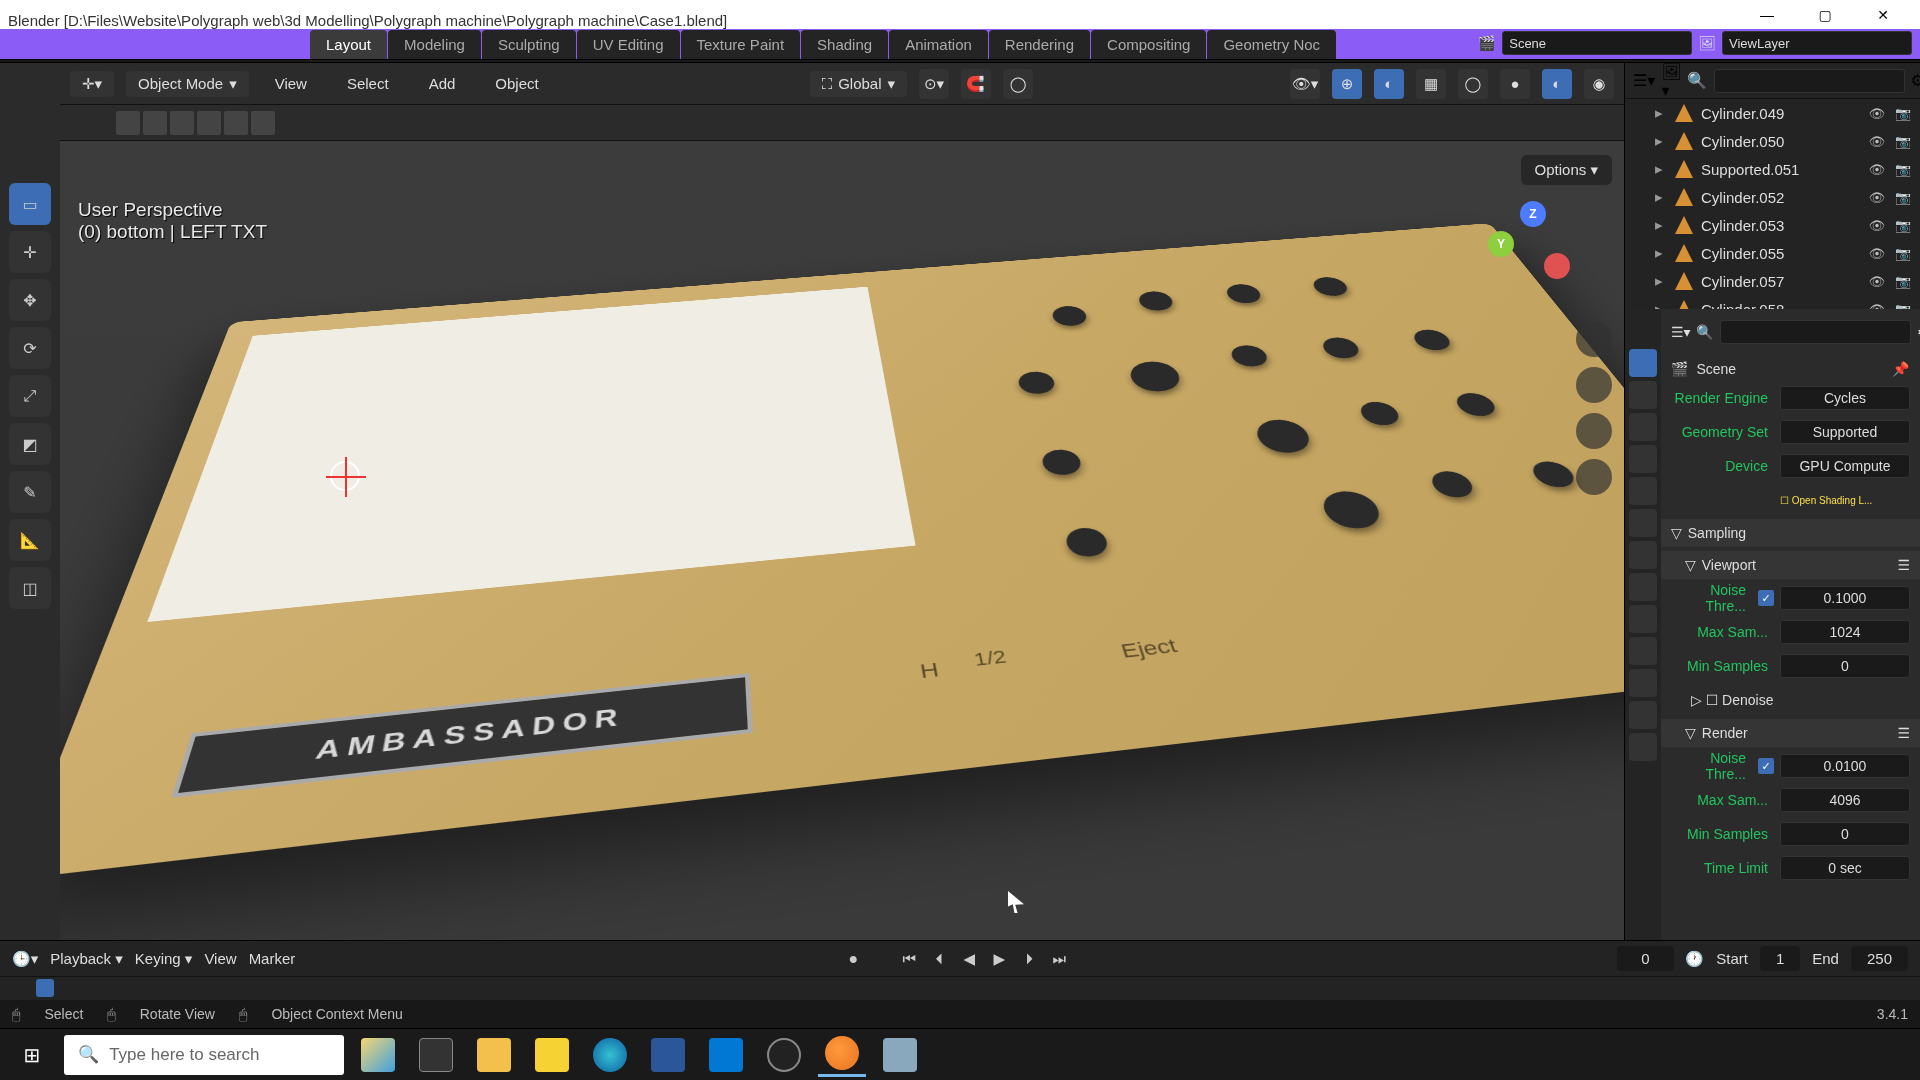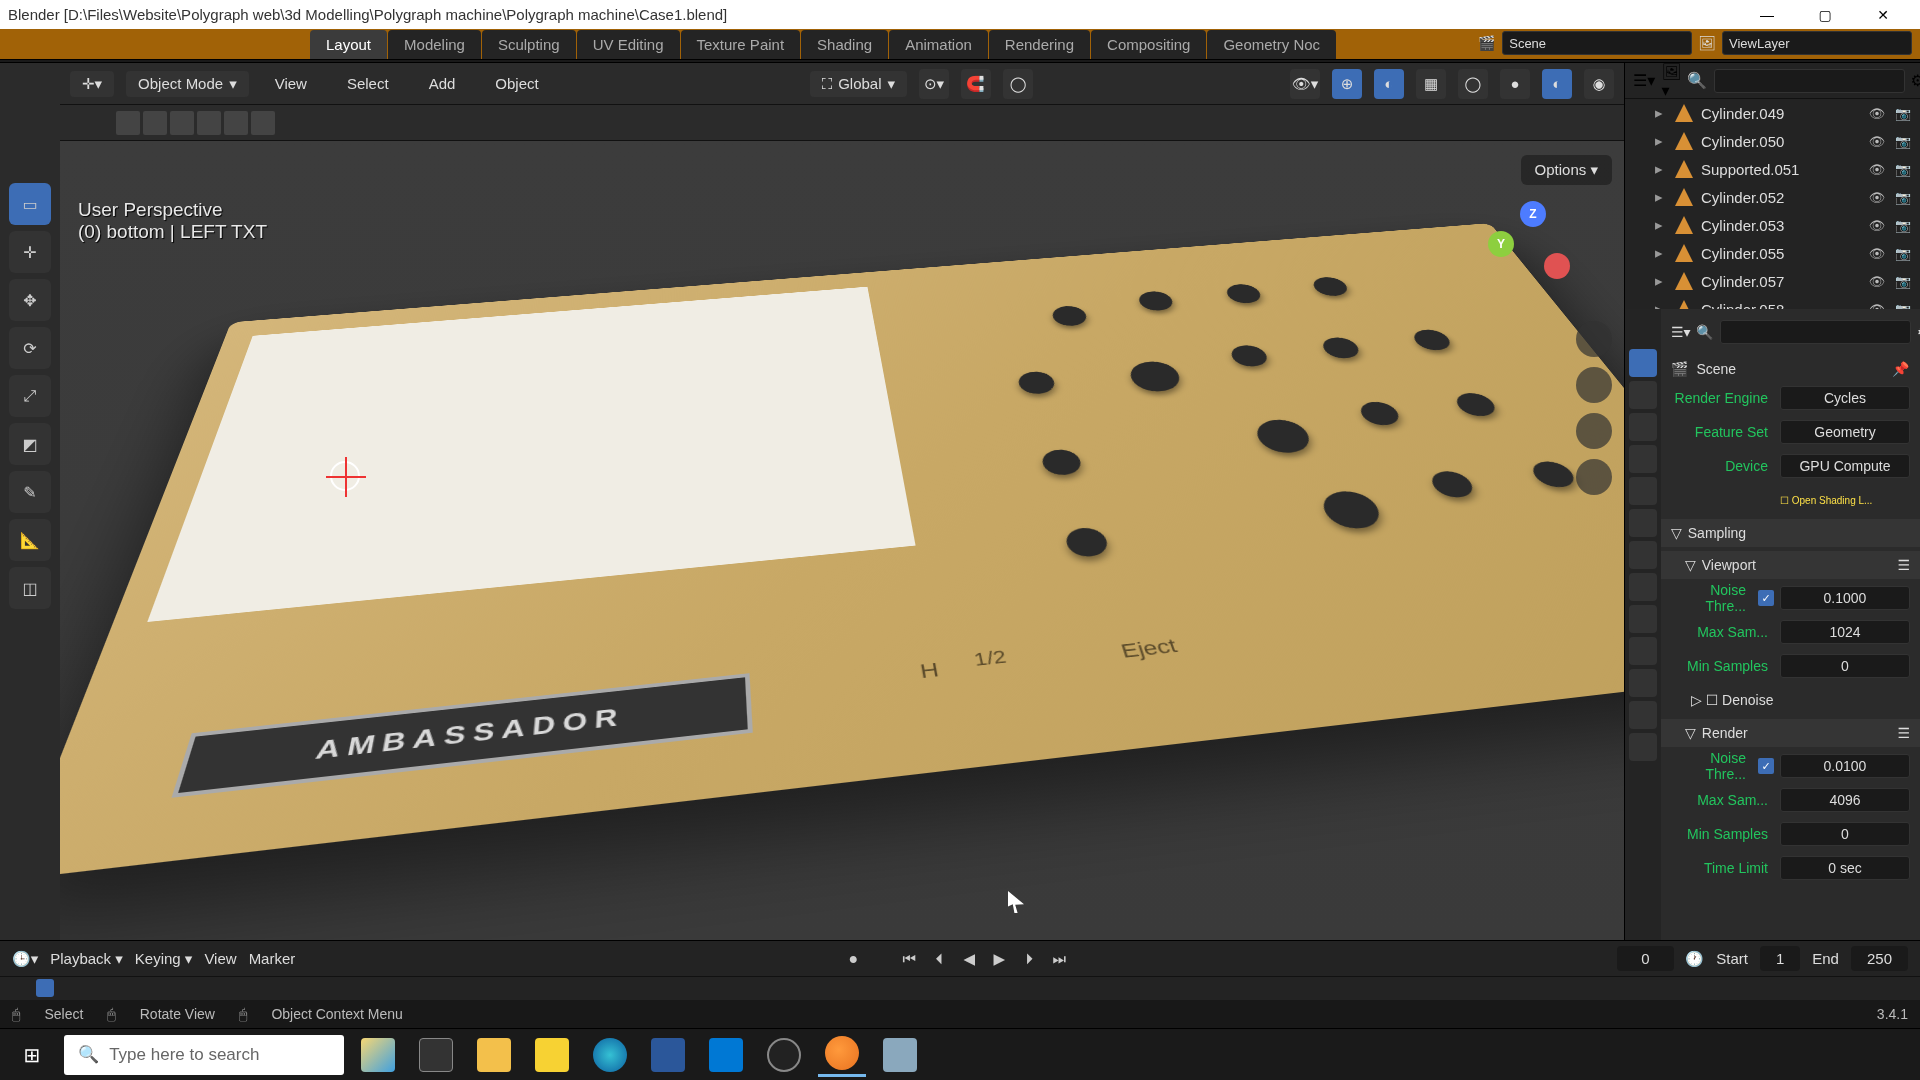--- a/index.html
+++ b/index.html
@@ -1,23 +1,23 @@
 <!DOCTYPE html>
 <html><head>
 <meta charset="utf-8">
 <style>
 * { margin: 0; padding: 0; box-sizing: border-box; font-family: -apple-system, "Segoe UI", sans-serif; user-select: none; }
 body { width: 1920px; height: 1080px; background: #1a1a1a; overflow: hidden; display: flex; flex-direction: column; }
-.titlebar { height: 29px; background: #fff; display: flex; align-items: center; padding: 0 8px; font-size: 15px; color: #333; }
+.titlebar { height: 29px; background: #fff; display: flex; align-items: flex-end; padding: 0 8px; font-size: 15px; color: #333; }
 .titlebar .spacer { flex: 1; }
 .titlebar .winbtn { width: 58px; height: 29px; display: flex; align-items: center; justify-content: center; font-size: 14px; color: #000; }
 .topbar { height: 34px; background: #1a1a1a; display: flex; align-items: center; padding-left: 8px; gap: 4px; border-bottom: 1px solid #000; }
 .logo { width: 26px; height: 26px; background: radial-gradient(circle at 40% 40%, #ff9a3c 40%, #e87220 60%, #3a6fc4 80%); border-radius: 50%; }
 .menuitem { color: #ddd; font-size: 15px; padding: 6px 14px; cursor: pointer; }
-.workspace-tabs { height: 31px; background: #a16207; display: flex; align-items: flex-end; padding-left: 310px; border-bottom: 1px solid #000; position: absolute; top: 29px; left: 0; right: 0; z-index: 1; }
+.workspace-tabs { height: 31px; background: #8b5cf6; display: flex; align-items: flex-end; padding-left: 310px; border-bottom: 1px solid #000; position: absolute; top: 29px; left: 0; right: 0; z-index: 1; }
 .workspace-tab { padding: 6px 16px; color: #aaa; font-size: 15px; background: #242424; margin-right: 1px; border-radius: 4px 4px 0 0; }
 .workspace-tab.active { background: #3b3b3b; color: #fff; }
 .main { flex: 1; display: flex; position: relative; }
 .toolbar-left { width: 60px; background: #2b2b2b; display: flex; flex-direction: column; gap: 6px; padding-top: 120px; align-items: center; }
 .tool { width: 42px; height: 42px; background: #333; border-radius: 6px; display: flex; align-items: center; justify-content: center; color: #ccc; }
 .tool.active { background: #3d6db5; }
 .viewport-area { flex: 1; position: relative; background: #393939; }
 .header3d { height: 42px; background: #2b2b2b; display: flex; align-items: center; padding: 0 10px; gap: 12px; color: #ddd; font-size: 15px; border-bottom: 1px solid #111; }
 .header3d .dd { background: #333; padding: 4px 12px; border-radius: 4px; display: flex; align-items: center; gap: 6px; }
 .header3d .sep { flex: 1; }
@@ -333,22 +333,22 @@
         <div class="hscene">
             <span>🎬</span> 
             <span>Scene</span>
             <span style="margin-left:auto">📌</span>
           </div>
         <div class="props-row">
             <span class="lbl">Render Engine</span>
             <span class="val">Cycles</span>
           </div>
         <div class="props-row">
-            <span class="lbl">Feature Set</span>
-            <span class="val">Geometry</span>
+            <span class="lbl">Geometry Set</span>
+            <span class="val">Supported</span>
           </div>
         <div class="props-row">
             <span class="lbl">Device</span>
             <span class="val">GPU Compute</span>
           </div>
         <div class="props-row">
             <span class="lbl"></span>
             <span style="width:130px;font-size:10px;color:#fde047">☐ <span>Open Shading L...</span></span>
           </div>
         <div class="panel-head">▽ <span>Sampling</span></div>

